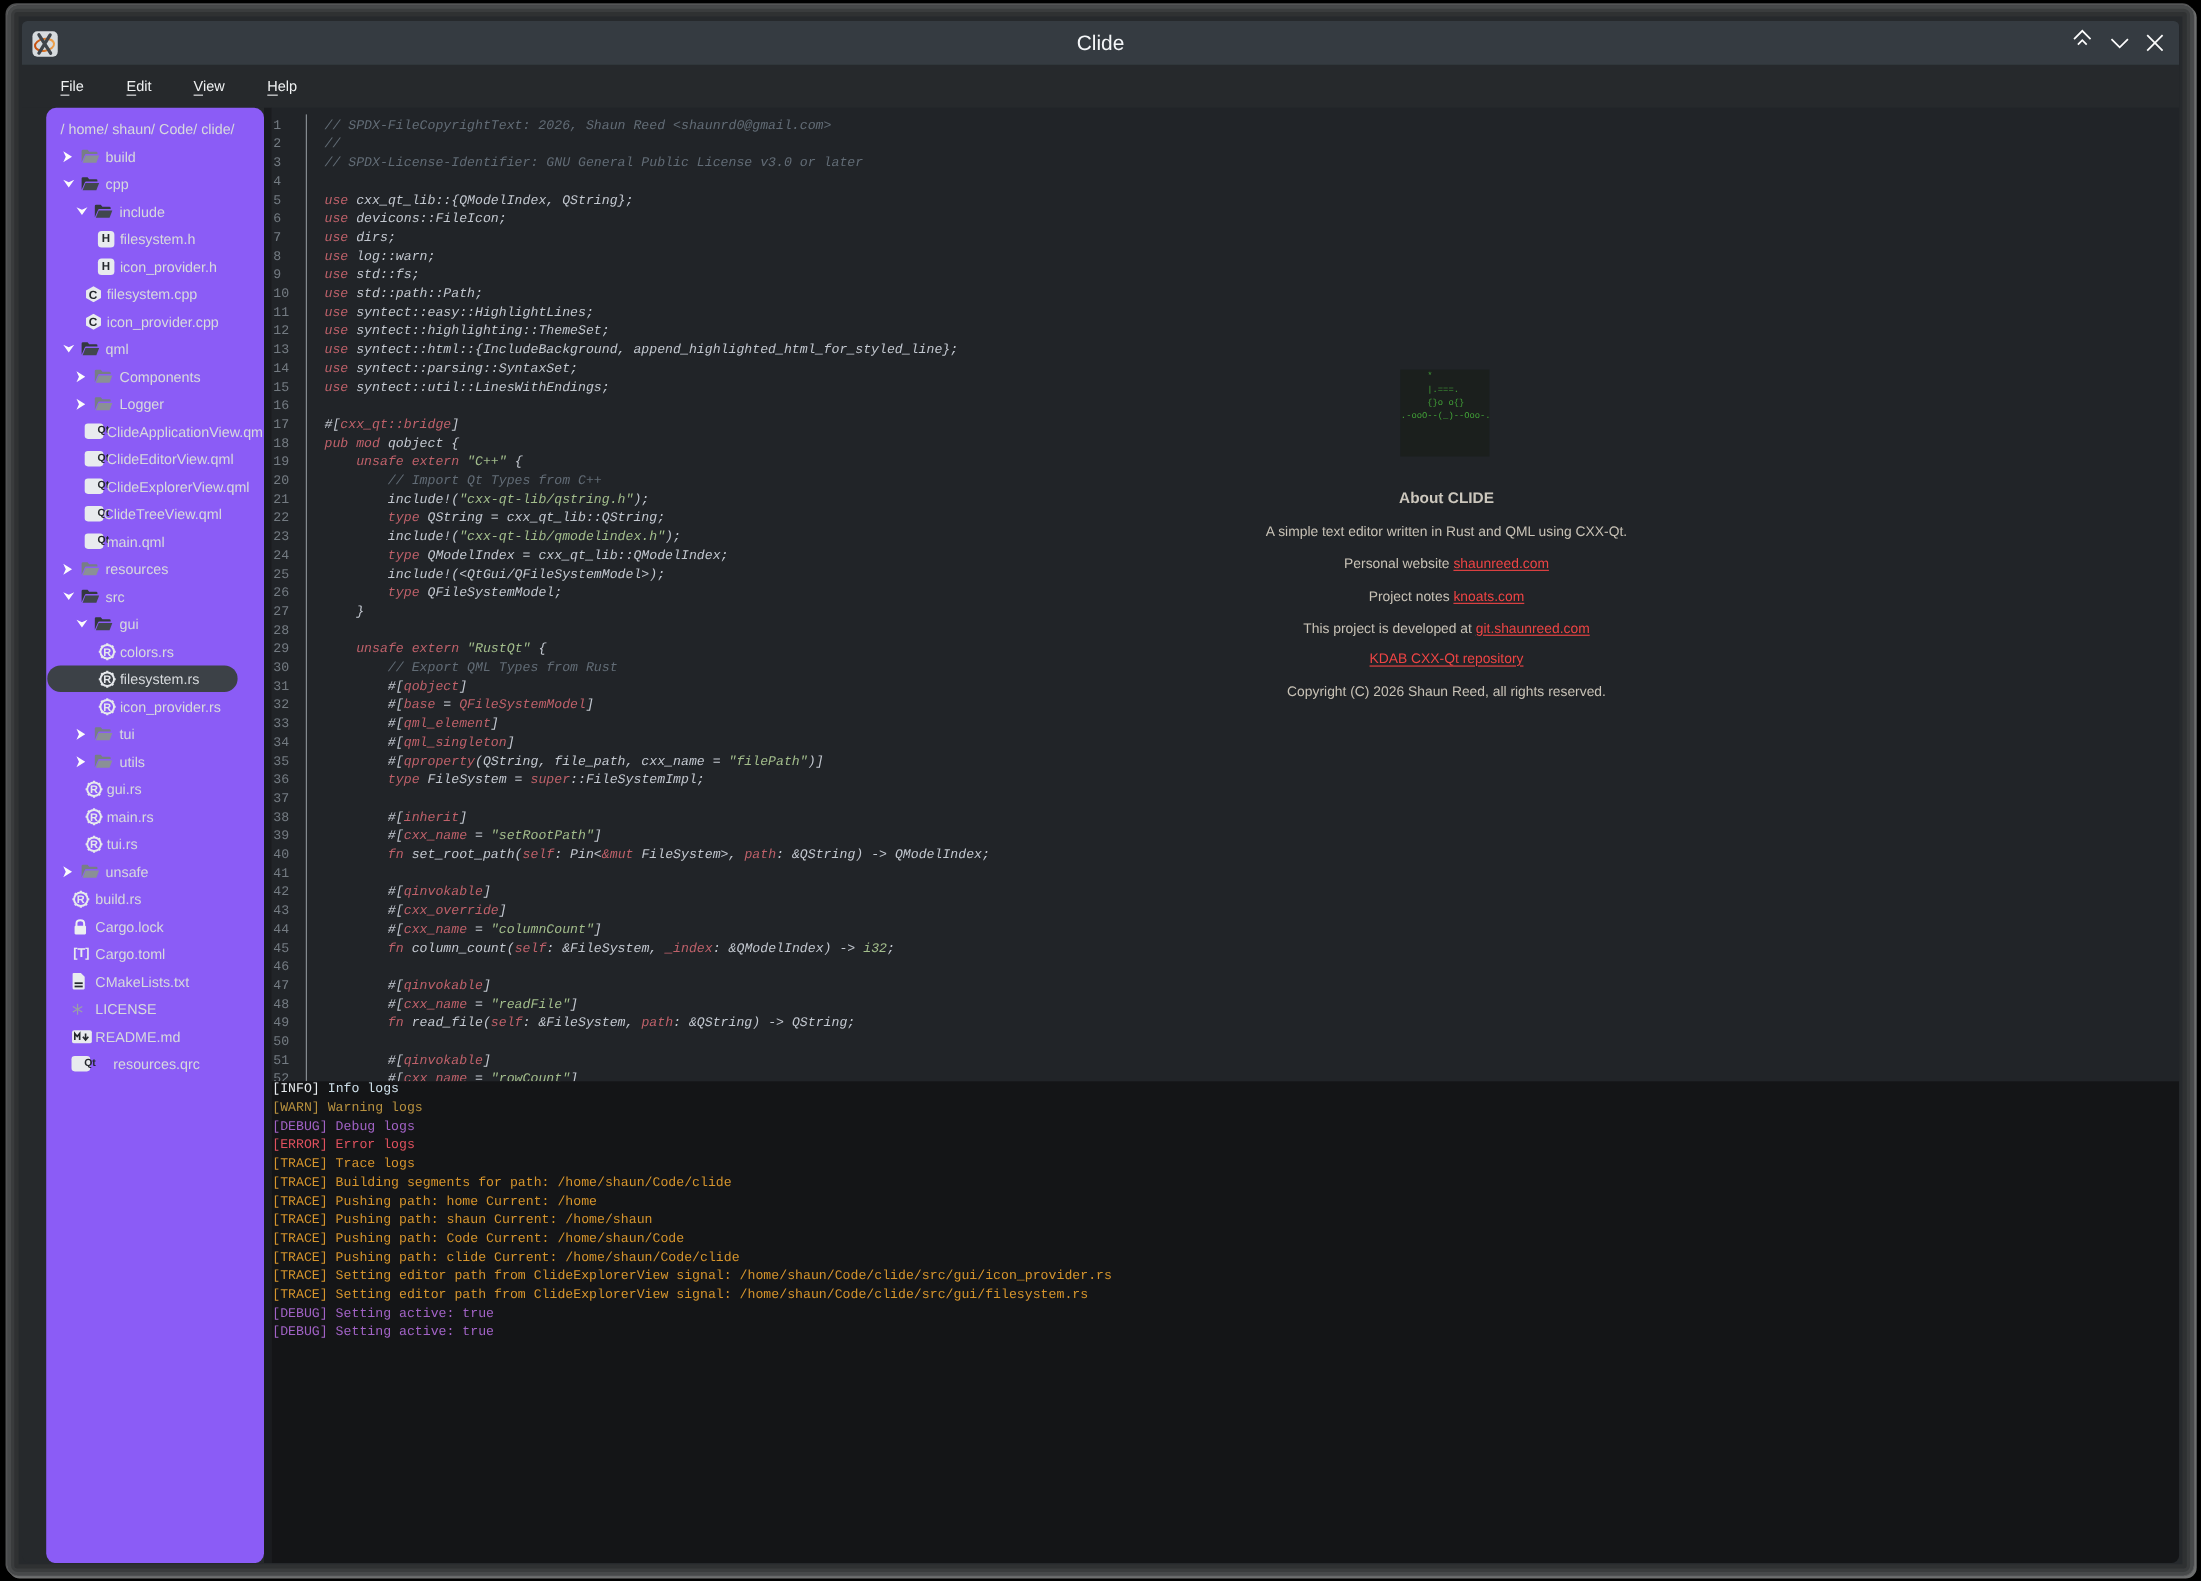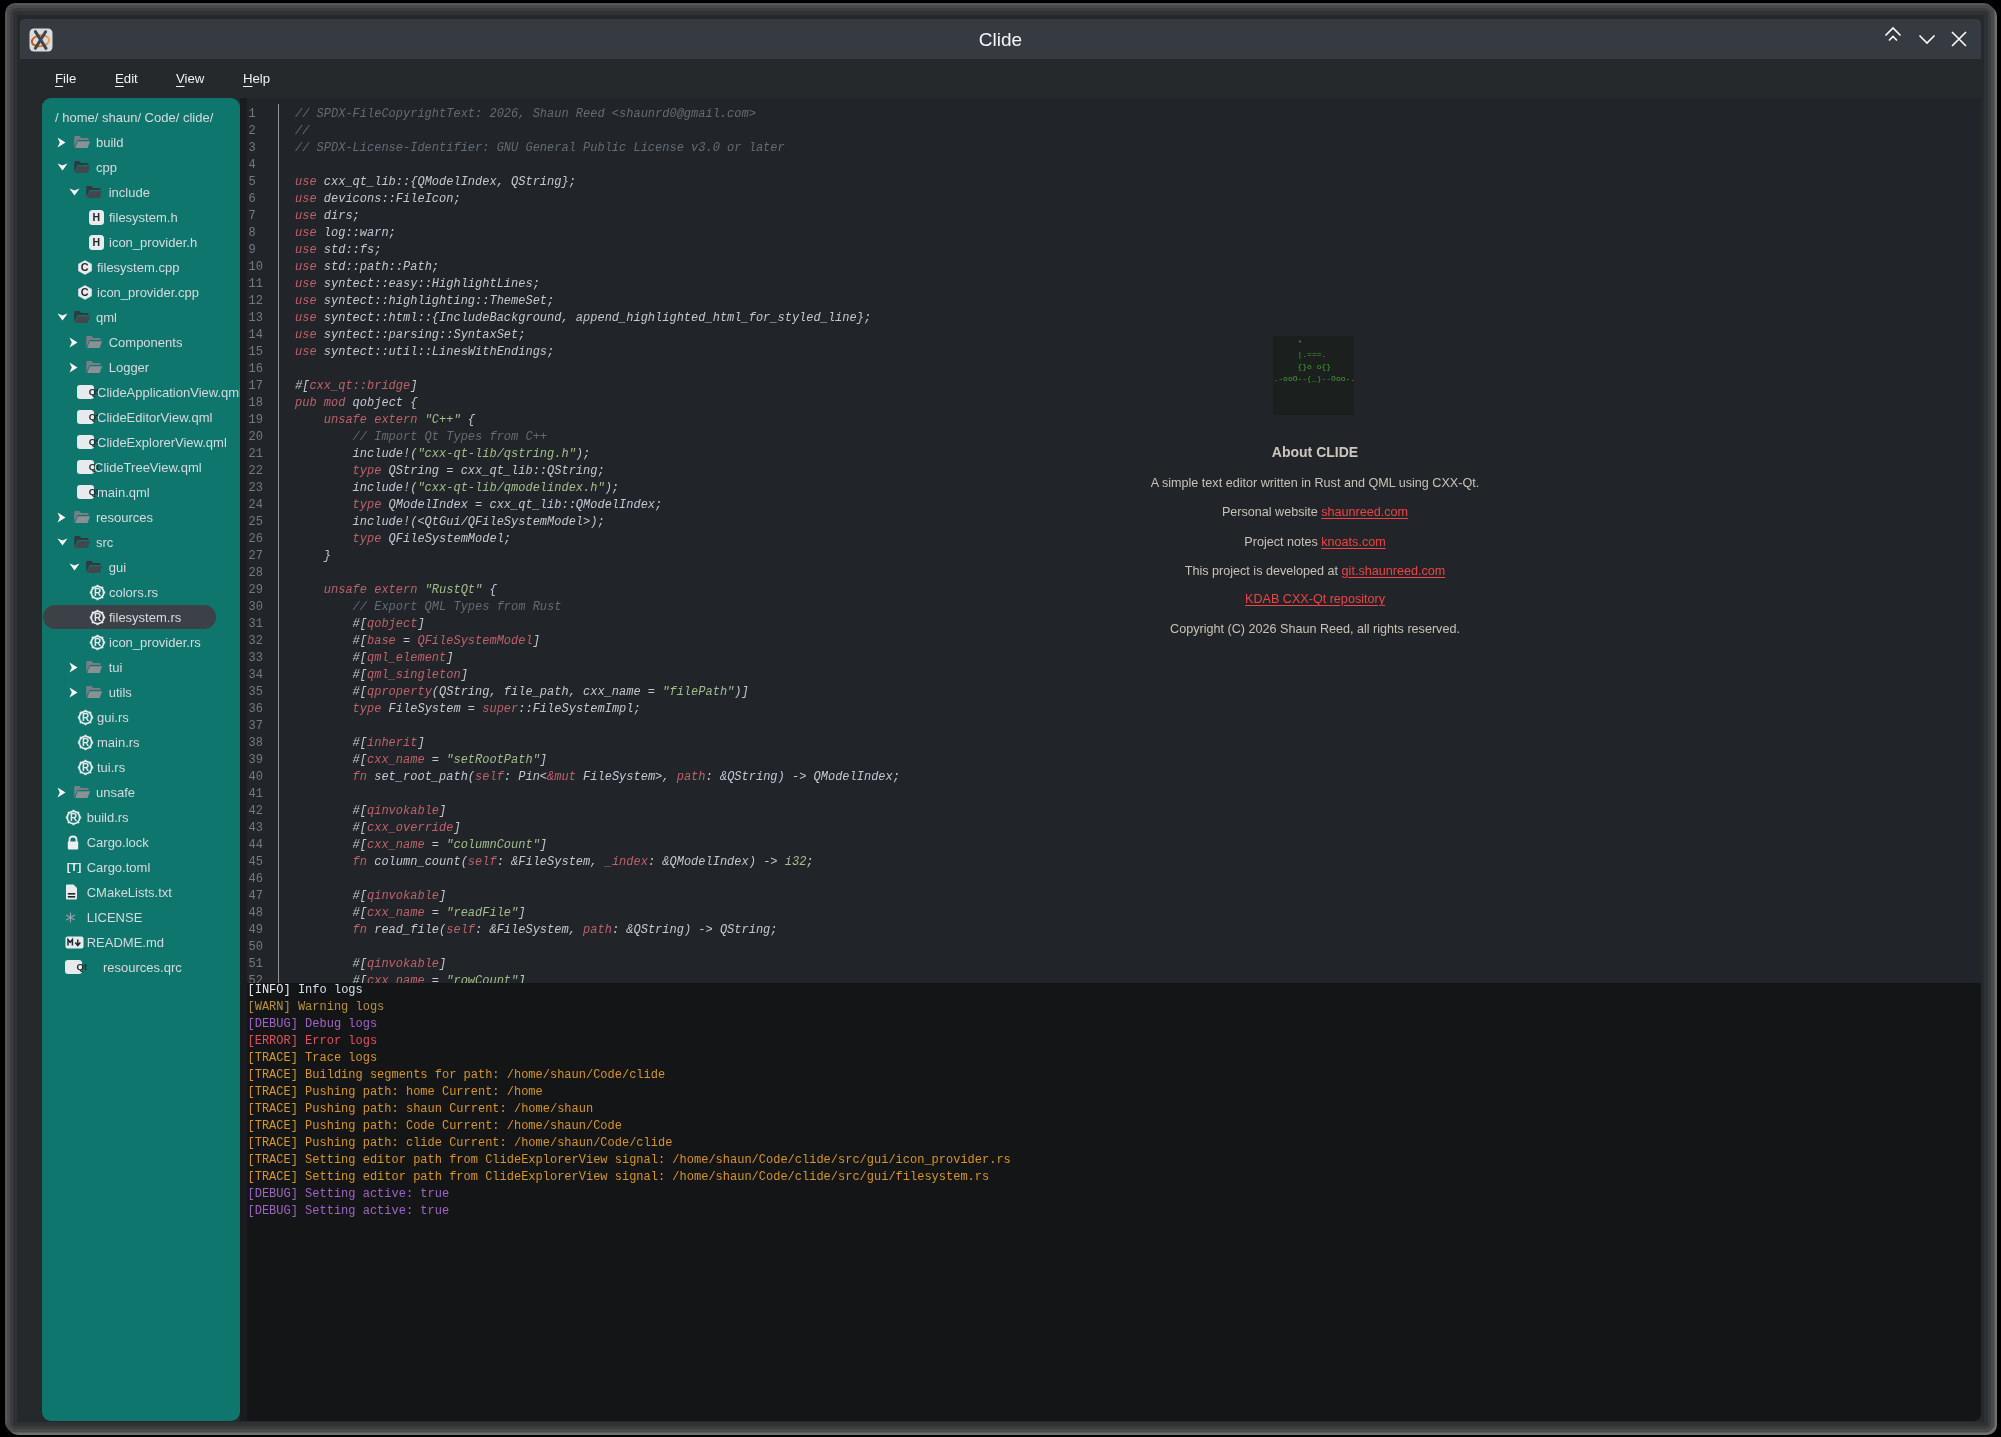--- a/index.html
+++ b/index.html
@@ -11,21 +11,21 @@
 #content { position:absolute; left:20px; top:19px; width:1961px; height:1402px; background:#26292c; overflow:hidden; border-radius:5px 5px 7px 7px; }
 #titlebar { position:absolute; left:0; top:0; width:1961px; height:40px; background:#353b41; }
 #appicon { position:absolute; left:9px; top:9px; width:24px; height:24px; }
 #title { position:absolute; left:0; top:0; width:1961px; height:40px; line-height:41px; text-align:center; color:#f4f6f8; font-size:19px; }
 .wbtn { position:absolute; top:0; width:24px; height:40px; }
 #menubar { position:absolute; left:0; top:40px; width:1961px; height:39px; background:#26292c; color:#eff1f2; font-size:13.2px; }
 .mi { position:absolute; top:0; height:39px; line-height:40px; }
 .mi u { text-decoration-thickness:1px; text-underline-offset:2.5px; }
 #gapstrip { position:absolute; left:220px; top:79px; width:7px; height:1323px; background:#1a1c1f; }
 #tree { position:absolute; left:22px; top:79px; width:198px; height:1323px;
-  background:#0f766e; border-radius:9px; overflow:hidden; font-size:13px; color:#d7dadd; }
+  background:#8b5cf6; border-radius:9px; overflow:hidden; font-size:13px; color:#d7dadd; }
 .trow { position:absolute; left:0; width:198px; height:25px; }
 .trow .lbl { position:absolute; top:0; height:25px; line-height:25.5px; white-space:nowrap; }
 .sel { position:absolute; left:1px; width:173px; height:24px; border-radius:12px; background:#3c4147; }
 .arr { position:absolute; top:7.5px; }
 .ticon { position:absolute; }
 .fich { top:5px; width:15px; height:15px; border-radius:3.5px; background:#e8ebee; color:#24282c;
   font-size:10.5px; font-weight:bold; text-align:center; line-height:15px; }
 .ficqt { top:5.5px; width:17px; height:14px; border-radius:3px; background:#e8ebee;
   color:#24282c; font-size:9.5px; font-weight:bold; text-align:center; line-height:14px;padding-left:12px; }
 .fictoml { top:4px; width:19px; height:17px; color:#e8ebee; font-size:11.5px; font-weight:bold; text-align:center; line-height:17.5px; }

